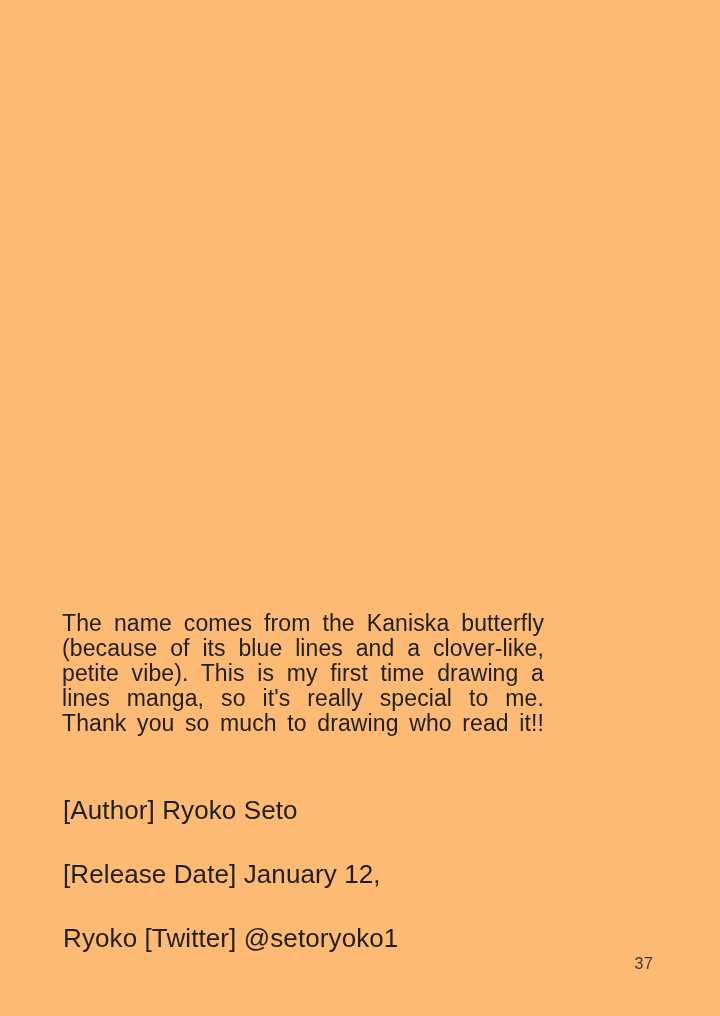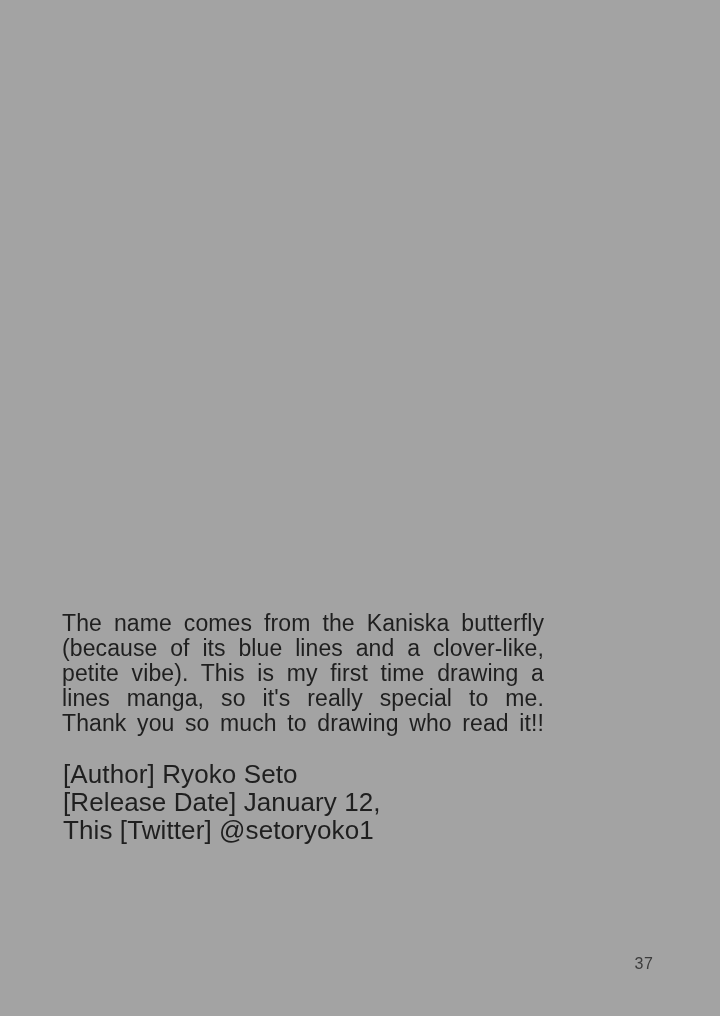--- a/index.html
+++ b/index.html
@@ -4,21 +4,21 @@
 <style>
   html, body {
     margin: 0;
     padding: 0;
     background: #ffffff;
   }
   .page {
     position: relative;
     width: 720px;
     height: 1016px;
-    background: #a3a3a3;
+    background: #fdba74;
     overflow: hidden;
     font-family: "Liberation Sans", "DejaVu Sans", sans-serif;
     color: #1f1f1f;
   }
   .afterword {
     position: absolute;
     left: 62px;
     top: 611px;
     width: 482px;
     font-size: 23px;
@@ -35,20 +35,21 @@
     left: 63px;
     top: 760px;
     width: 400px;
     font-size: 26px;
     line-height: 28px;
     letter-spacing: 0.1px;
     text-align: left;
   }
   .credits .cline {
     white-space: nowrap;
+    margin-top: 36px;
   }
   .page-number {
     position: absolute;
     left: 616px;
     top: 956px;
     width: 56px;
     text-align: center;
     font-size: 16px;
     line-height: 16px;
     color: #3c3c3c;
@@ -64,18 +65,18 @@
     <div class="jline">The name comes from the Kaniska butterfly</div>
     <div class="jline">(because of its blue lines and a clover-like,</div>
     <div class="jline">petite vibe). This is my first time drawing a</div>
     <div class="jline">lines manga, so it's really special to me.</div>
     <div class="jline">Thank you so much to drawing who read it!!</div>
   </div>
 
   <div class="credits">
     <div class="cline">[Author] Ryoko Seto</div>
     <div class="cline">[Release Date] January 12,</div>
-    <div class="cline">This [Twitter] @setoryoko1</div>
+    <div class="cline">Ryoko [Twitter] @setoryoko1</div>
   </div>
 
   <div class="page-number">37</div>
 
 </div>
 
 </body></html>

